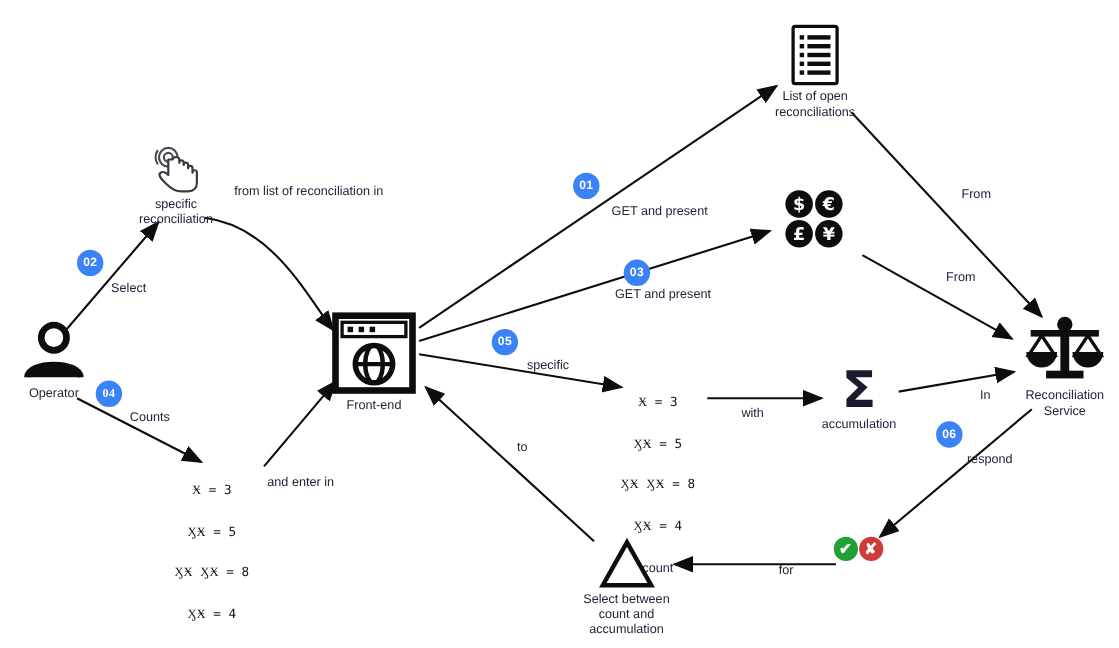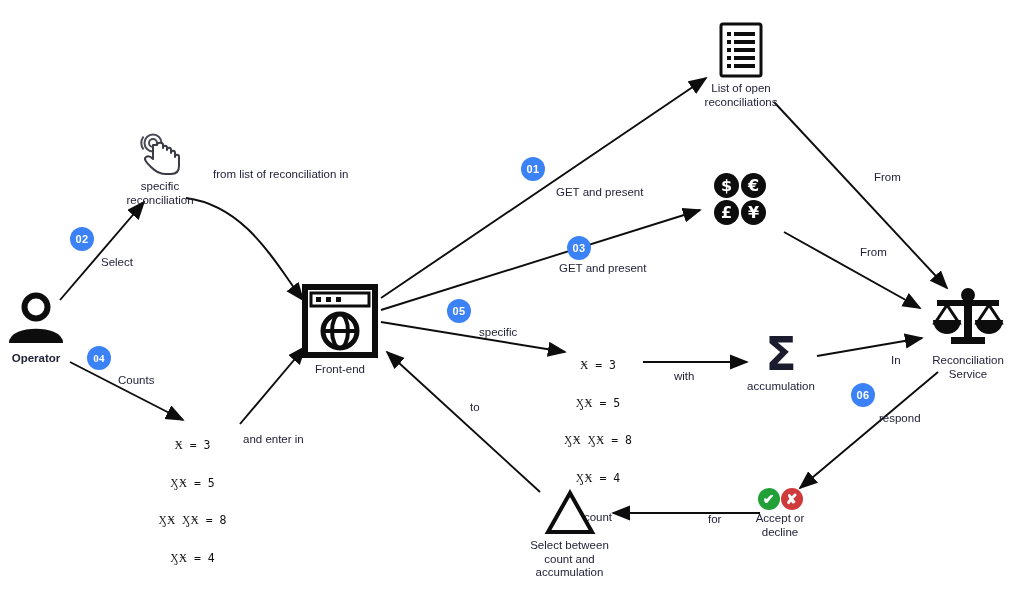--- a/index.html
+++ b/index.html
@@ -63,21 +63,21 @@
       <path d="M784,232 L920,308"></path>
 
       <path d="M938,372 L800,488"></path>
 
       <path d="M760,513 L613,513"></path>
 
       <path d="M540,492 L387,352"></path>
     </g>
   </svg>
 
-  <div class="node" style="left:0;top:290px;width:72px;font-weight:bold;">
+  <div class="node" style="left:13px;top:290px;width:72px;">
     <div class="glyph" style="height:60px;">
       <svg width="58" height="58" viewBox="0 0 58 58">
         <circle cx="29" cy="16" r="11.5" fill="none" stroke="#0d0d0d" stroke-width="6"></circle>
         <path d="M5,52 C5,37 53,37 53,52 Z" fill="#0d0d0d"></path>
         <path d="M5,52 C5,37 53,37 53,52" fill="none" stroke="#0d0d0d" stroke-width="6" stroke-linejoin="round"></path>
       </svg>
     </div>
     <div class="caption">Operator</div>
   </div>
 
@@ -185,22 +185,20 @@
     </div>
     <div class="caption">Reconciliation
 Service</div>
   </div>
 
   <div class="node" style="left:735px;top:488px;width:90px;">
     <div class="statusicons">
       <span class="sdot ok">✔</span>
       <span class="sdot no">✘</span>
     </div>
-    <div class="caption">Accept or
-decline</div>
   </div>
 
   <div class="node" style="left:518px;top:487px;width:103px;">
     <div class="glyph" style="height:50px;">
       <svg width="52" height="48" viewBox="0 0 52 48">
         <path d="M26,5 L48,44 L4,44 Z" fill="none" stroke="#0d0d0d" stroke-width="4" stroke-linejoin="miter"></path>
       </svg>
     </div>
     <div class="caption">Select between
 count and

